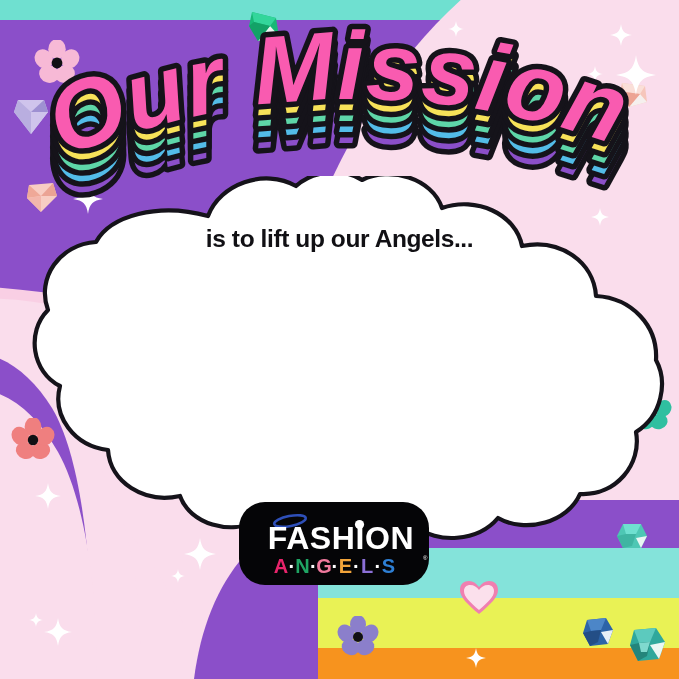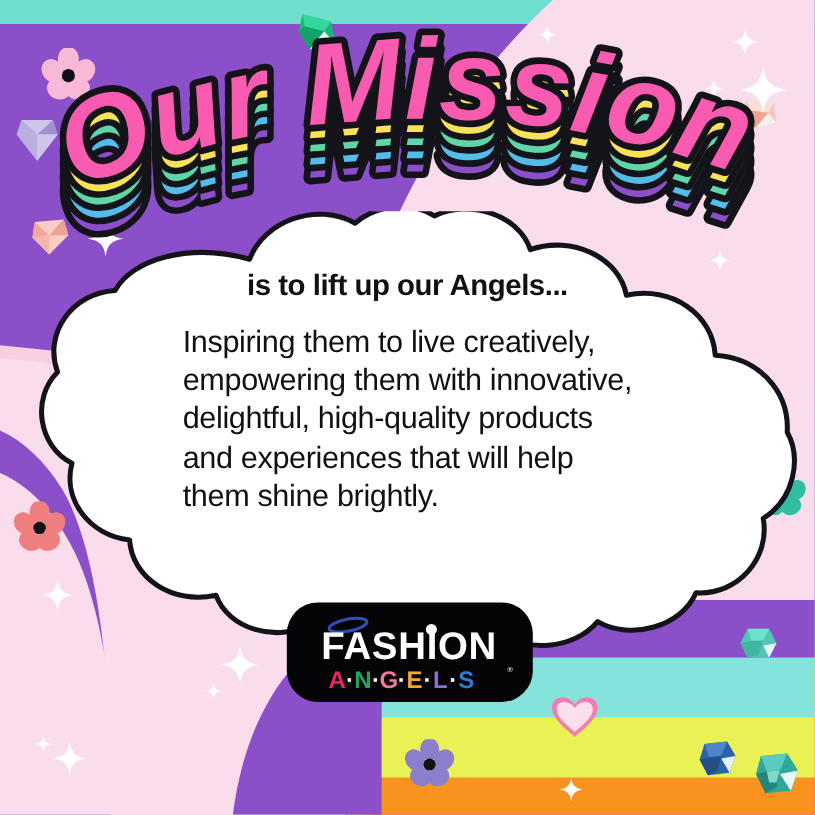--- a/index.html
+++ b/index.html
@@ -55,21 +55,21 @@
     font-weight:400;
     line-height:1.265;
     letter-spacing:-0.3px;
   }
   #body-lines .ln{display:block;white-space:nowrap;}
 
   
   #logo{
     position:absolute;
     left:239px;top:502px;
-    width:205px;height:83px;
+    width:190px;height:83px;
     background:#050507;
     border-radius:26px;
     overflow:hidden;
   }
   #logo-svg{display:block;width:205px;height:83px;}
 
   .sr{position:absolute;width:1px;height:1px;overflow:hidden;clip:rect(0 0 0 0);white-space:nowrap;}
 </style>
 </head>
 <body>
@@ -262,27 +262,20 @@
         C 66,270 44,240 52,210
         C 24,196 18,156 40,134
         C 28,102 52,68 88,66
         C 102,40 150,26 200,40
         Z" fill="#FFFFFF" stroke="#15131A" stroke-width="4.2" stroke-linejoin="round"></path>
     </svg>
   </div>
 
   <div id="cloud-text">
     <div id="headline">is to lift up our Angels...</div>
-    <div id="body-lines">
-        <span class="ln">Inspiring them to live creatively,</span>
-        <span class="ln">empowering them with innovative,</span>
-        <span class="ln">delightful, high-quality products</span>
-        <span class="ln">and experiences that will help</span>
-        <span class="ln">them shine brightly.</span>
-      </div>
   </div>
 
   <div id="logo">
     <svg id="logo-svg" viewBox="0 0 205 83">
 
       <ellipse cx="51" cy="19" rx="16" ry="5" transform="rotate(-11 51 19)" fill="none" stroke="#2E4FB8" stroke-width="2.6"></ellipse>
 
       <text id="logo-primary" x="102" y="47" text-anchor="middle" font-family="'Liberation Sans',sans-serif" font-size="32" font-weight="bold" letter-spacing="0.6" fill="#FFFFFF">FASHION</text>
 
       <circle cx="120.5" cy="22.5" r="4.6" fill="#FFFFFF"></circle>

